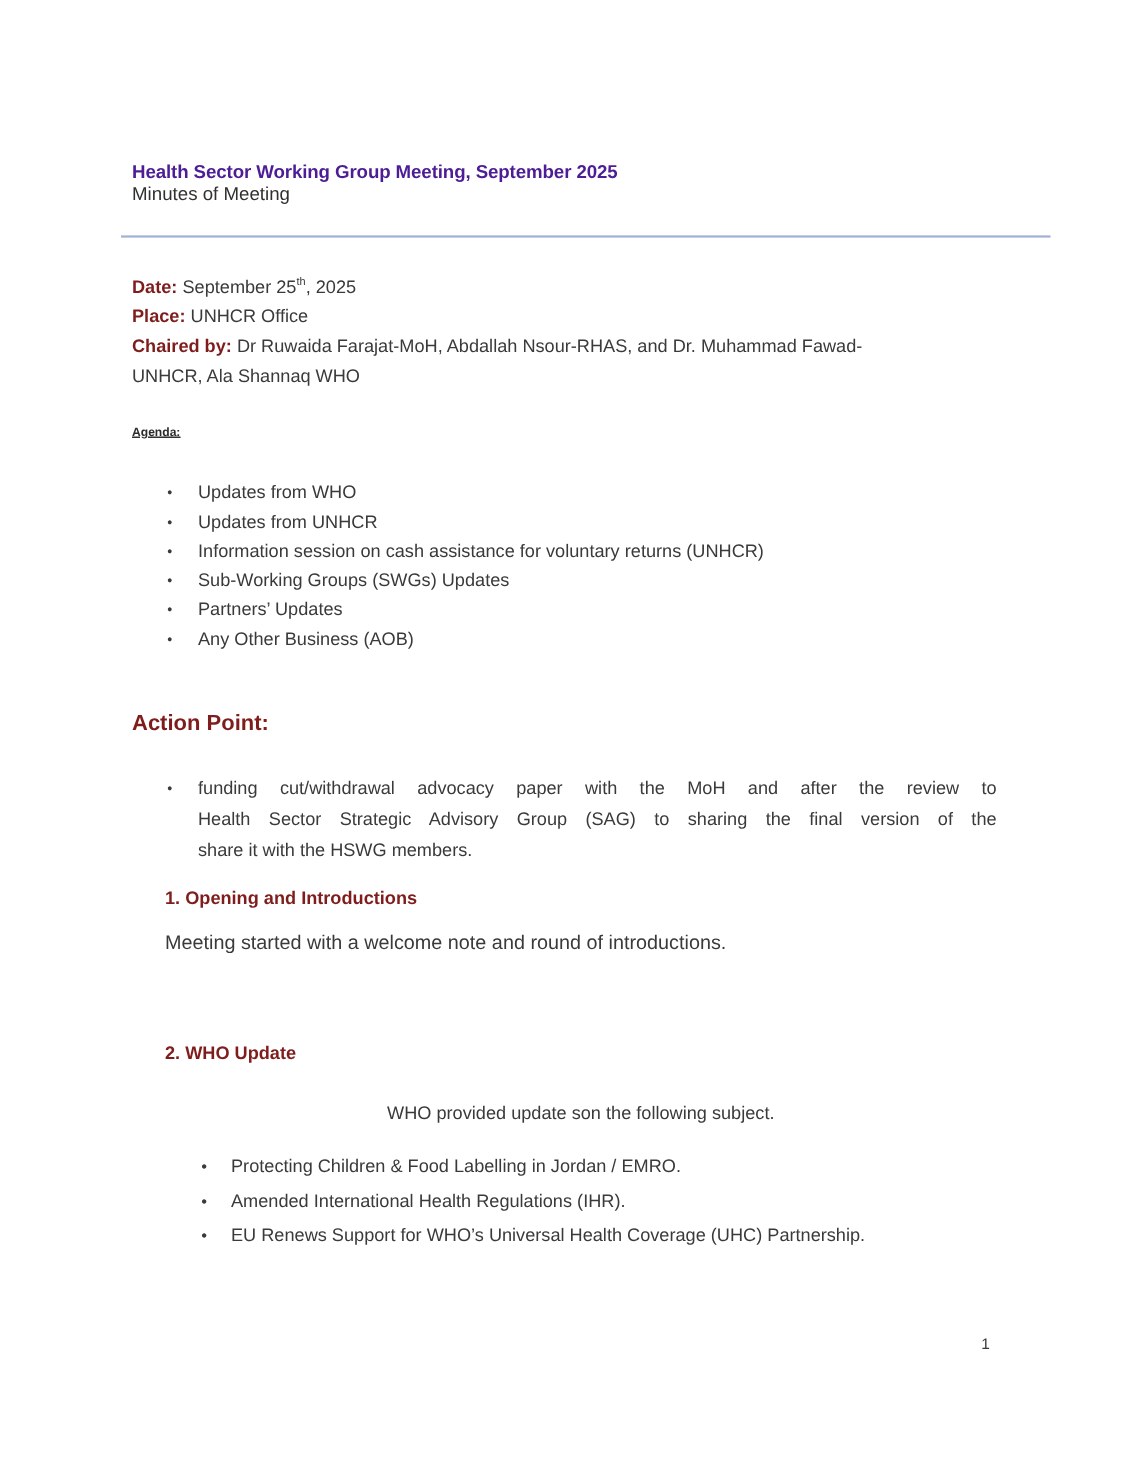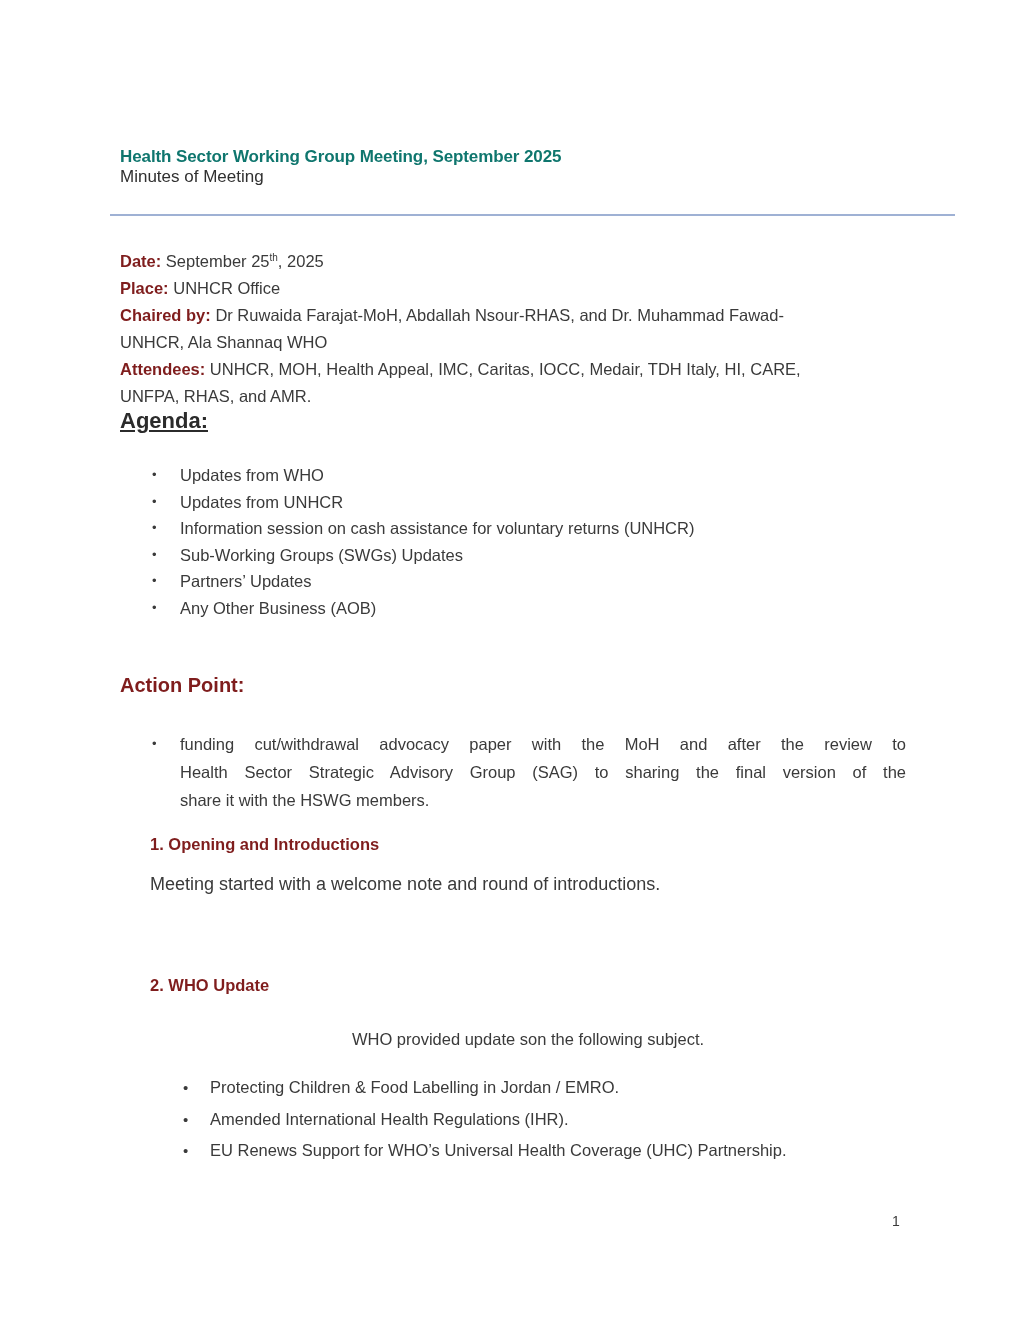--- a/index.html
+++ b/index.html
@@ -20,21 +20,21 @@
     position: absolute;
     inset: 0;
     padding: 147px 118px 0 120px;
     box-sizing: border-box;
   }
   .doc-title {
     margin: 0;
     font-size: 17px;
     line-height: 20px;
     font-weight: 700;
-    color: #0f766e;
+    color: #4c1d95;
     letter-spacing: -0.1px;
   }
   .doc-subtitle {
     margin-top: 0;
     font-size: 17px;
     line-height: 20px;
     color: #303030;
   }
   .divider {
     margin: 27px 0 0 -10px;
@@ -51,21 +51,22 @@
     font-weight: 700;
     color: #7f1d1d;
   }
   .nowrap { white-space: nowrap; }
   sup.ord {
     font-size: 10px;
     vertical-align: super;
     line-height: 0;
   }
   .agenda-heading {
-    font-size: 22px;
+    margin-top: 27px;
+    font-size: 11px;
     line-height: 21px;
     font-weight: 700;
     color: #2b2b2b;
     text-decoration: underline;
   }
   .agenda-heading span { text-decoration: underline; }
   .agenda-list {
     margin-top: 31px;
     margin-left: 32px;
   }
@@ -153,27 +154,20 @@
     <div class="meta-line nowrap">
       <strong>Place:</strong>
       <span>UNHCR Office</span>
     </div>
     <div class="meta-line">
       <div class="nowrap">
         <strong>Chaired by:</strong>
         <span>Dr Ruwaida Farajat-MoH, Abdallah Nsour-RHAS, and Dr. Muhammad Fawad-</span>
       </div>
       <div class="nowrap">UNHCR, Ala Shannaq WHO</div>
-    </div>
-    <div class="meta-line">
-      <div class="nowrap">
-        <strong>Attendees:</strong>
-        <span>UNHCR, MOH, Health Appeal, IMC, Caritas, IOCC, Medair, TDH Italy, HI, CARE,</span>
-      </div>
-      <div class="nowrap">UNFPA, RHAS, and AMR.</div>
     </div>
   </div>
 
   <div>
     <div class="agenda-heading"><span>Agenda:</span></div>
     <div class="agenda-list">
       <div class="agenda-item">
         <span class="b">•</span>
         <span>Updates from WHO</span>
       </div>

